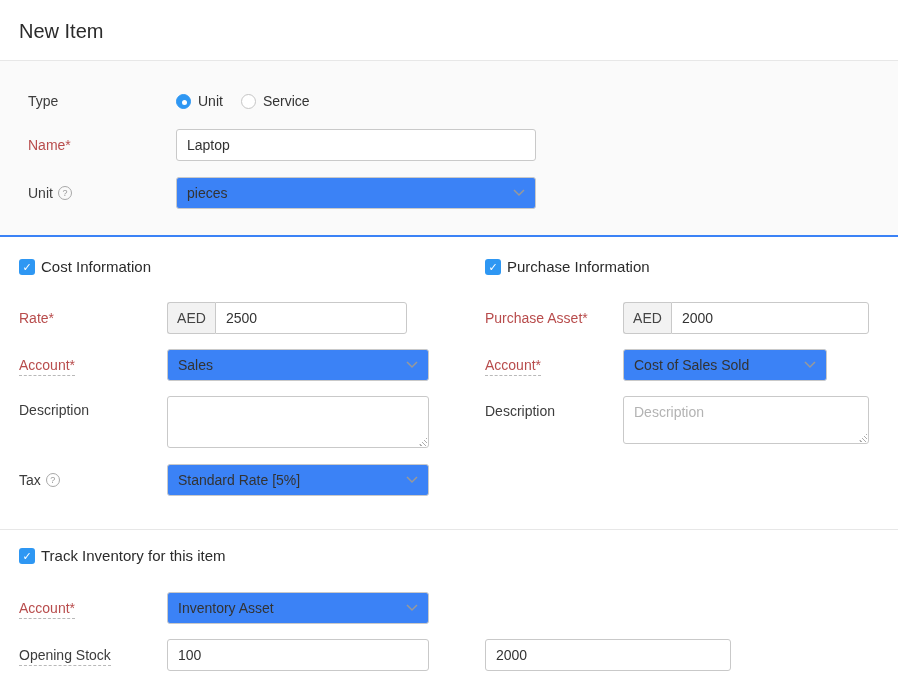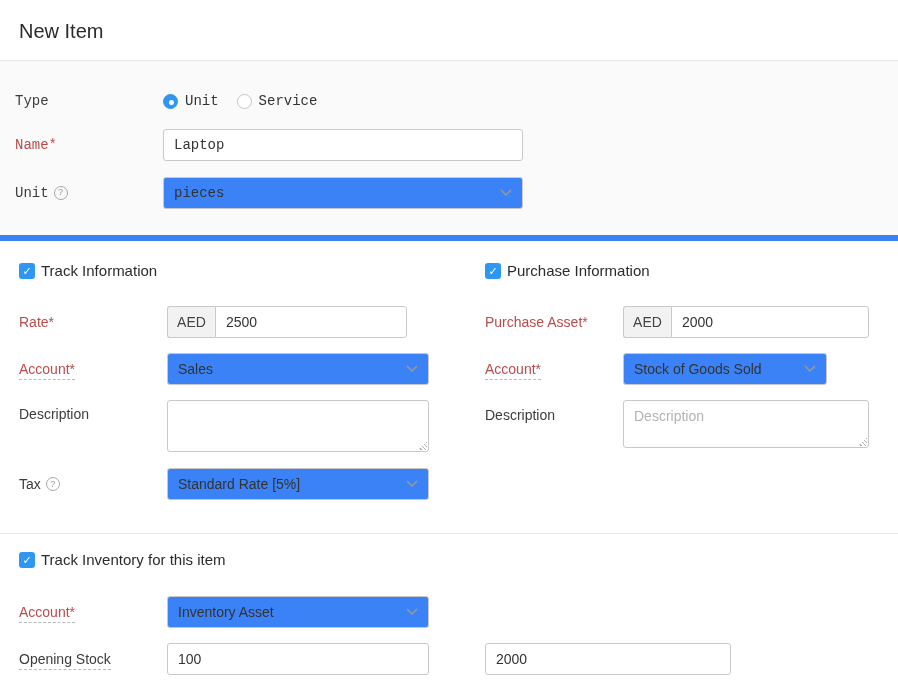--- a/index.html
+++ b/index.html
@@ -6,23 +6,22 @@
   html,body { margin:0; padding:0; }
   body {
     width:898px; height:695px; background:#fff;
     font-family:"Liberation Sans", sans-serif;
     font-size:14px; color:#3a3a3a; overflow:hidden;
   }
   .header { height:61px; padding:20px 0 0 19px; border-bottom:1px solid #e7e7e7; }
   .page-title { font-size:20px; color:#2b2b2b; }
 
   .basic-section {
-    background:#fafafa; border-bottom:6px solid #3b82f6;
-    padding:32px 0 26px 15px;
-    font-family:Liberation Mono, monospace;
+    background:#fafafa; border-bottom:2px solid #3b82f6;
+    padding:32px 0 26px 28px;
   }
 
   .row { display:flex; align-items:center; }
   .row-top { display:flex; align-items:flex-start; }
   .mb20 { margin-bottom:20px; }
   .mb16 { margin-bottom:16px; }
   .mb15 { margin-bottom:15px; }
 
   .field-label { width:148px; flex:none; color:#3c3c3c; }
   .field-label-r { width:138px; flex:none; color:#3c3c3c; padding-right:12px; line-height:18px; }
@@ -139,21 +138,21 @@
     </div>
   </div>
 </div>
 
 <div class="sp-section">
   <div class="two-col">
 
     <div>
       <div class="row checkbox-row">
         <span class="checkbox">✓</span>
-        <span class="section-title">Track Information</span>
+        <span class="section-title">Cost Information</span>
       </div>
 
       <div class="row mb15">
         <span class="field-label req">Rate*</span>
         <div class="prefix-group">
           <span class="currency-box">AED</span>
           <input class="text-input" style="width: 192px;" value="2500">
         </div>
       </div>
 
@@ -203,21 +202,21 @@
           <span class="currency-box">AED</span>
           <input class="text-input" style="width: 198px;" value="2000">
         </div>
       </div>
 
       <div class="row mb15">
         <span class="field-label-r">
           <span class="req dashed">Account*</span>
         </span>
         <div class="select-box w246">
-          <span>Stock of Goods Sold</span>
+          <span>Cost of Sales Sold</span>
           <svg class="chev" width="12" height="8" viewBox="0 0 12 8">
               <path d="M1 1 L6 6 L11 1" stroke="#999" stroke-width="1.5" fill="none"></path>
             </svg>
         </div>
       </div>
 
       <div class="row-top">
         <span class="field-label-r" style="padding-top:6px">Description</span>
         <div class="textarea-wrap">
           <textarea class="textarea ta-right" placeholder="Description" style=""></textarea>

